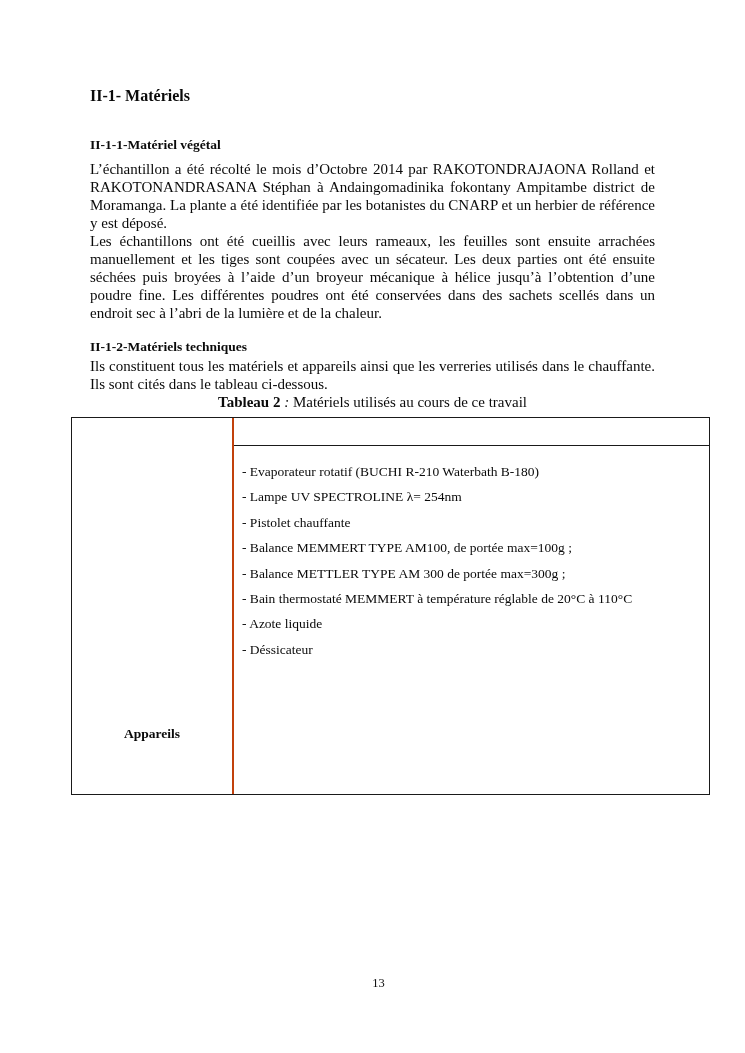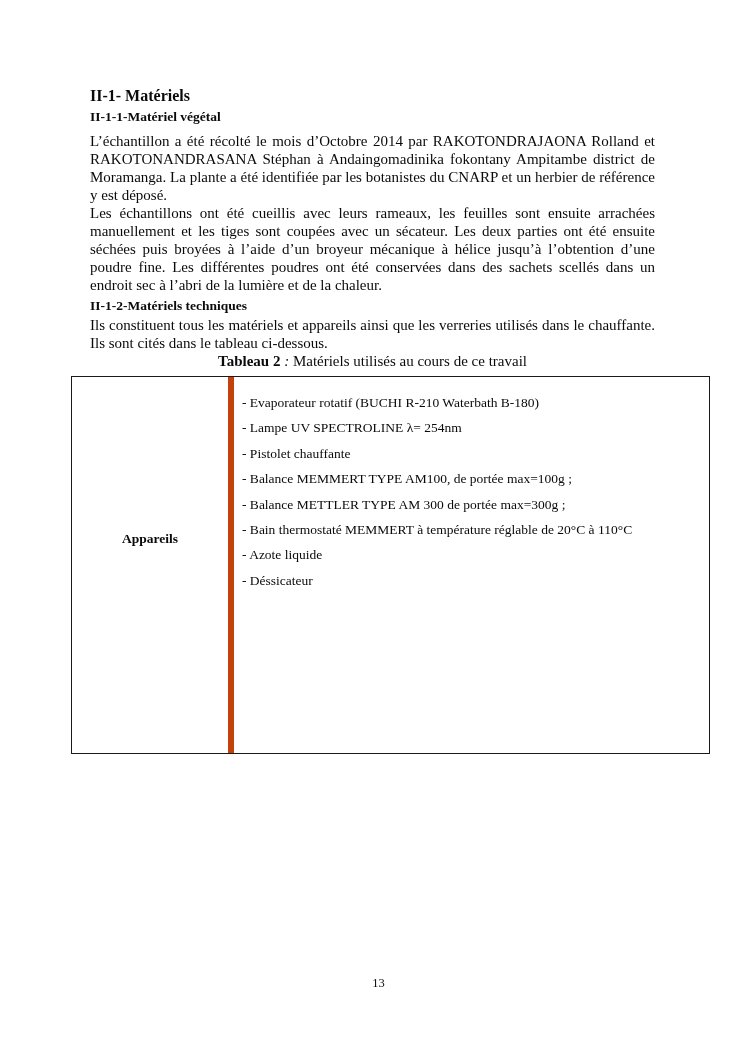--- a/index.html
+++ b/index.html
@@ -12,56 +12,56 @@
     position: relative;
     font-family: "Liberation Serif", serif;
     color: #0a0a0a;
     overflow: hidden;
   }
   .content { padding: 86px 90px 0 90px; }
   h1 {
     font-size: 16px;
     font-weight: bold;
     line-height: 20px;
-    margin-bottom: 2px;
+    margin-bottom: 30px;
   }
   h2 {
     font-size: 13.5px;
     font-weight: bold;
     line-height: 17px;
     margin-bottom: 7px;
   }
-  h2.h3 { margin-top: 3px; margin-bottom: 2px; }
+  h2.h3 { margin-top: 16px; margin-bottom: 2px; }
   p {
     font-size: 15px;
     line-height: 18px;
     text-align: justify;
     margin: 0;
   }
   .caption { text-align: center; }
   .bold { font-weight: bold; }
   .italic { font-style: italic; }
   .table {
     width: 639px;
     margin-left: -19px;
     margin-top: 6px;
     height: 378px;
     border: 1px solid #1a1a1a;
     display: flex;
     font-size: 13.5px;
   }
   .cell-left {
     width: 162px;
-    border-right: 6px solid #c2410c;
+    border-right: 2px solid #c2410c;
     display: flex;
-    align-items: center;
+    align-items: flex-end;
     justify-content: center;
     padding-bottom: 52px;
   }
-  .cell-right { flex: 1; display: flex; flex-direction: row; }
+  .cell-right { flex: 1; display: flex; flex-direction: column; }
   .spacer-row {
     height: 28px;
     border-bottom: 1px solid #1a1a1a;
   }
   .items { padding: 13px 12px 0 8px; }
   .item { line-height: 25.4px; white-space: nowrap; }
   .page-number {
     position: absolute;
     top: 976px;
     left: 0;

